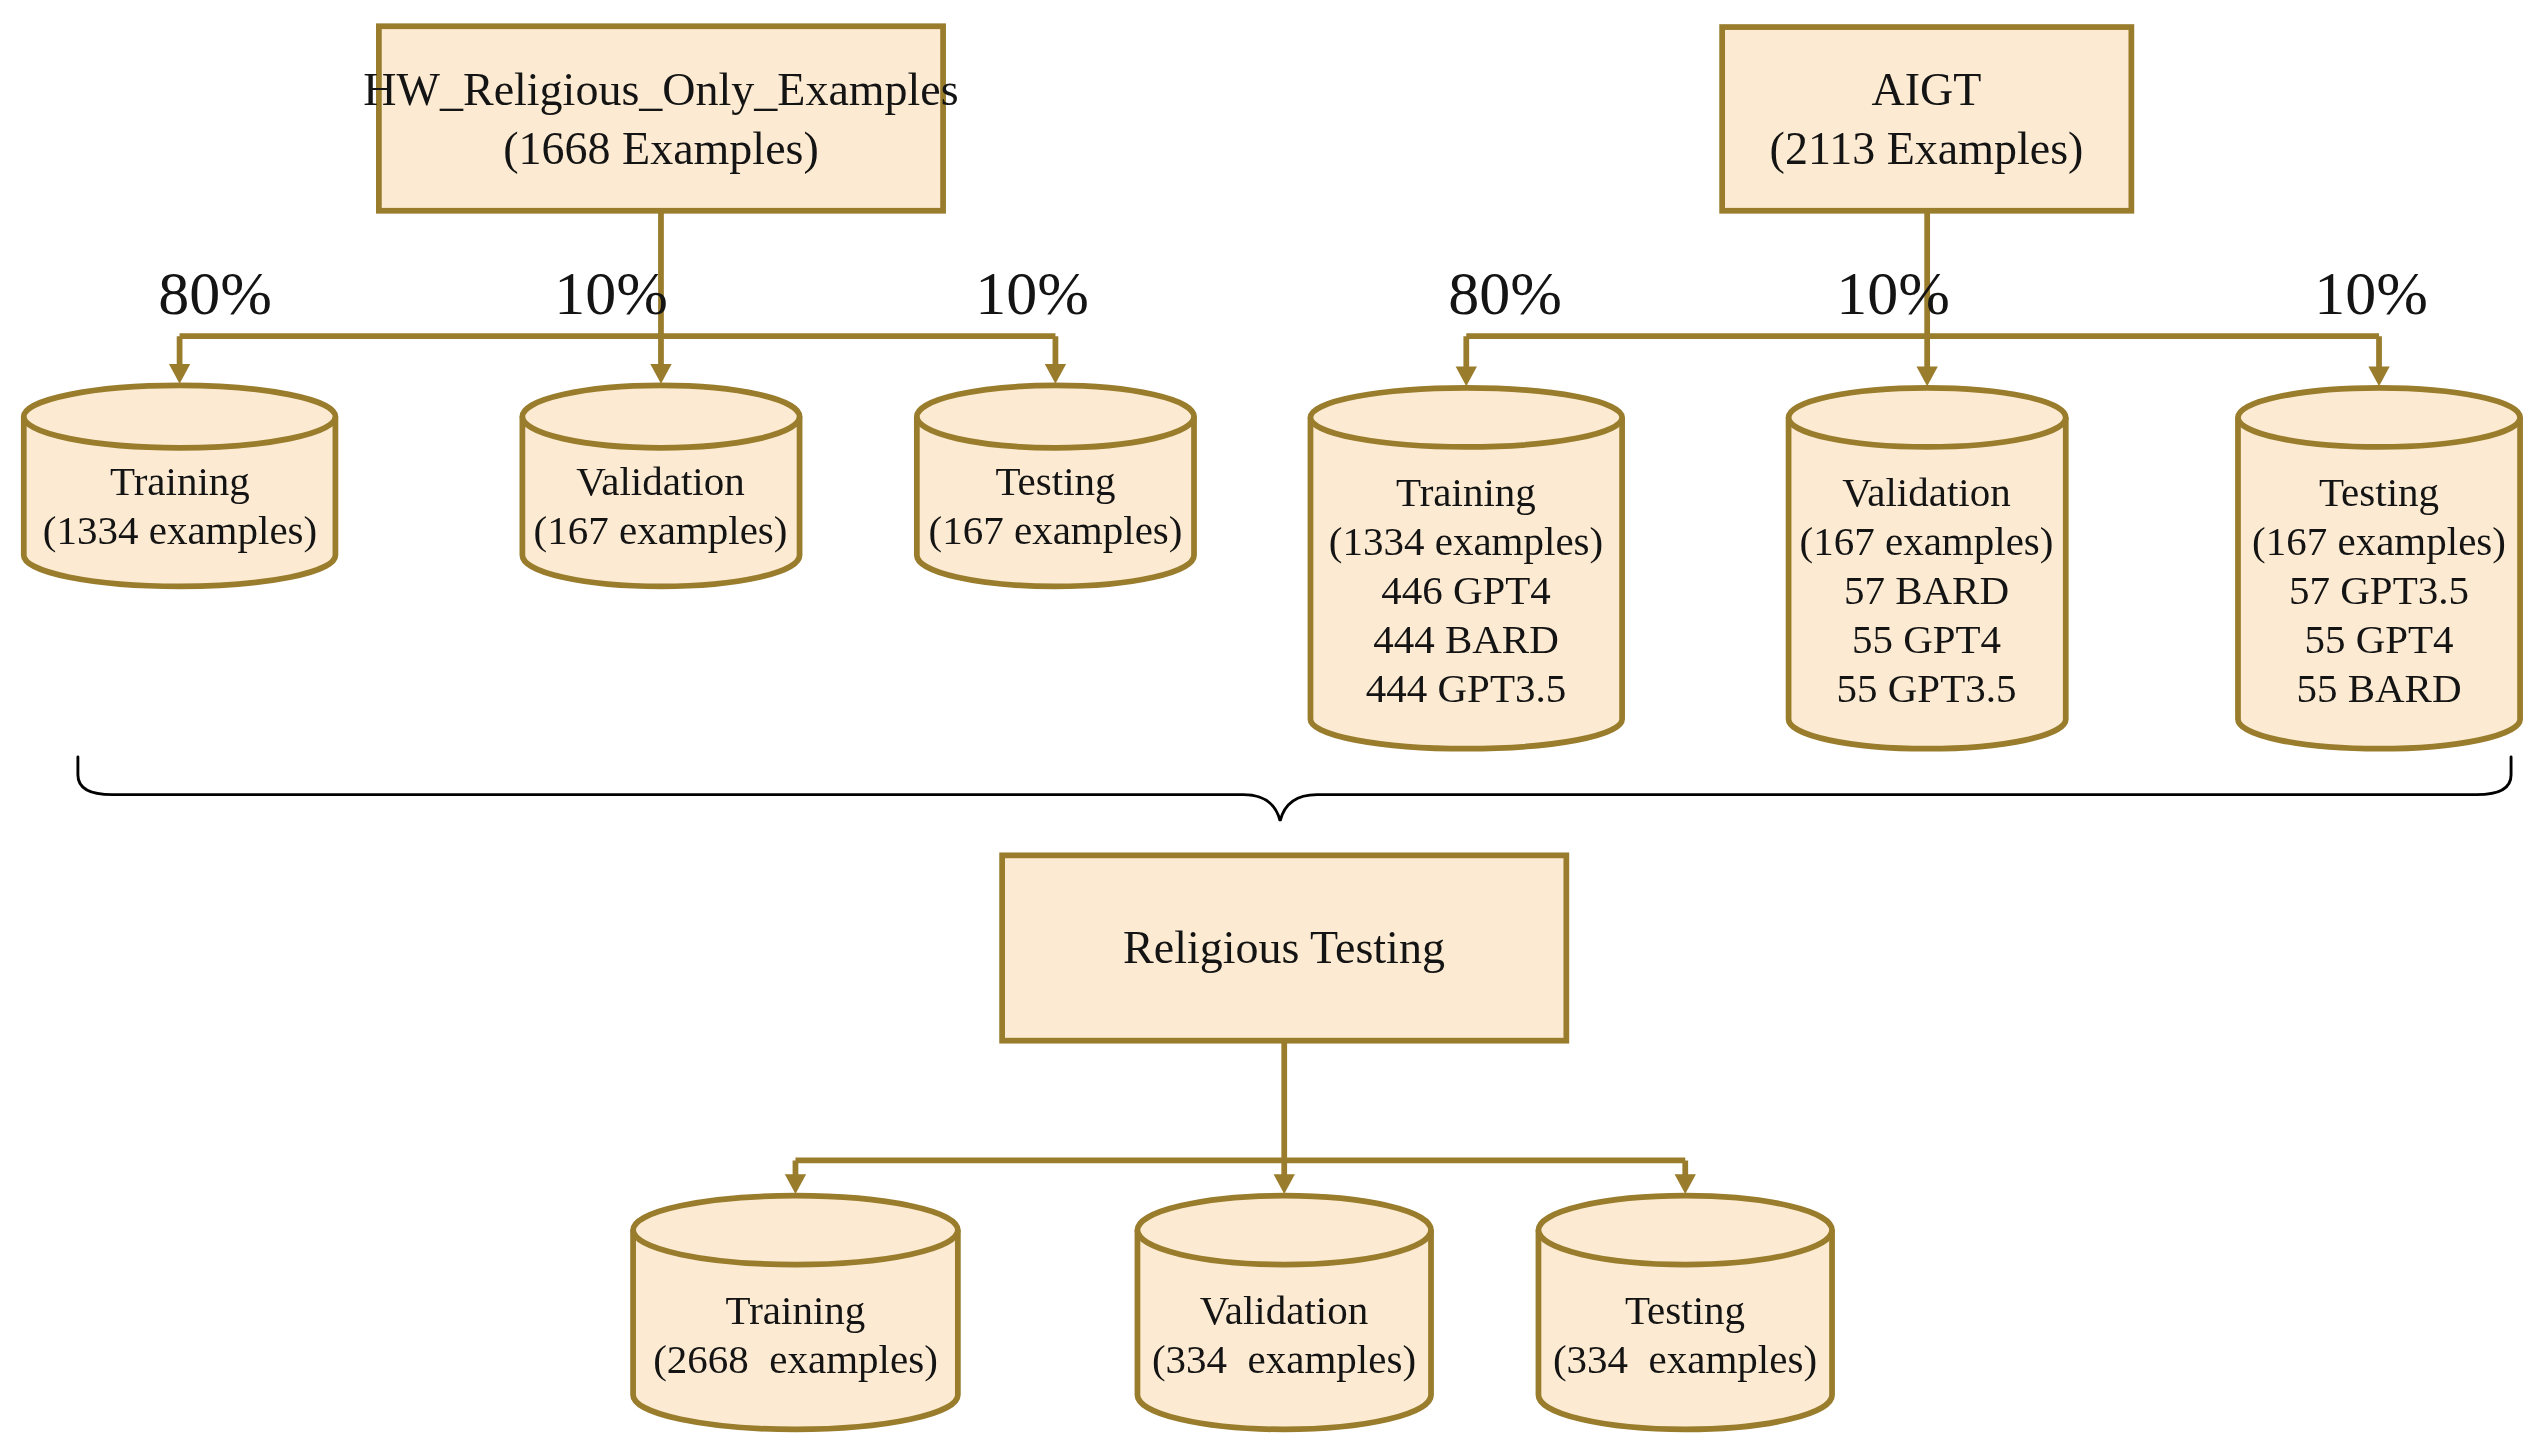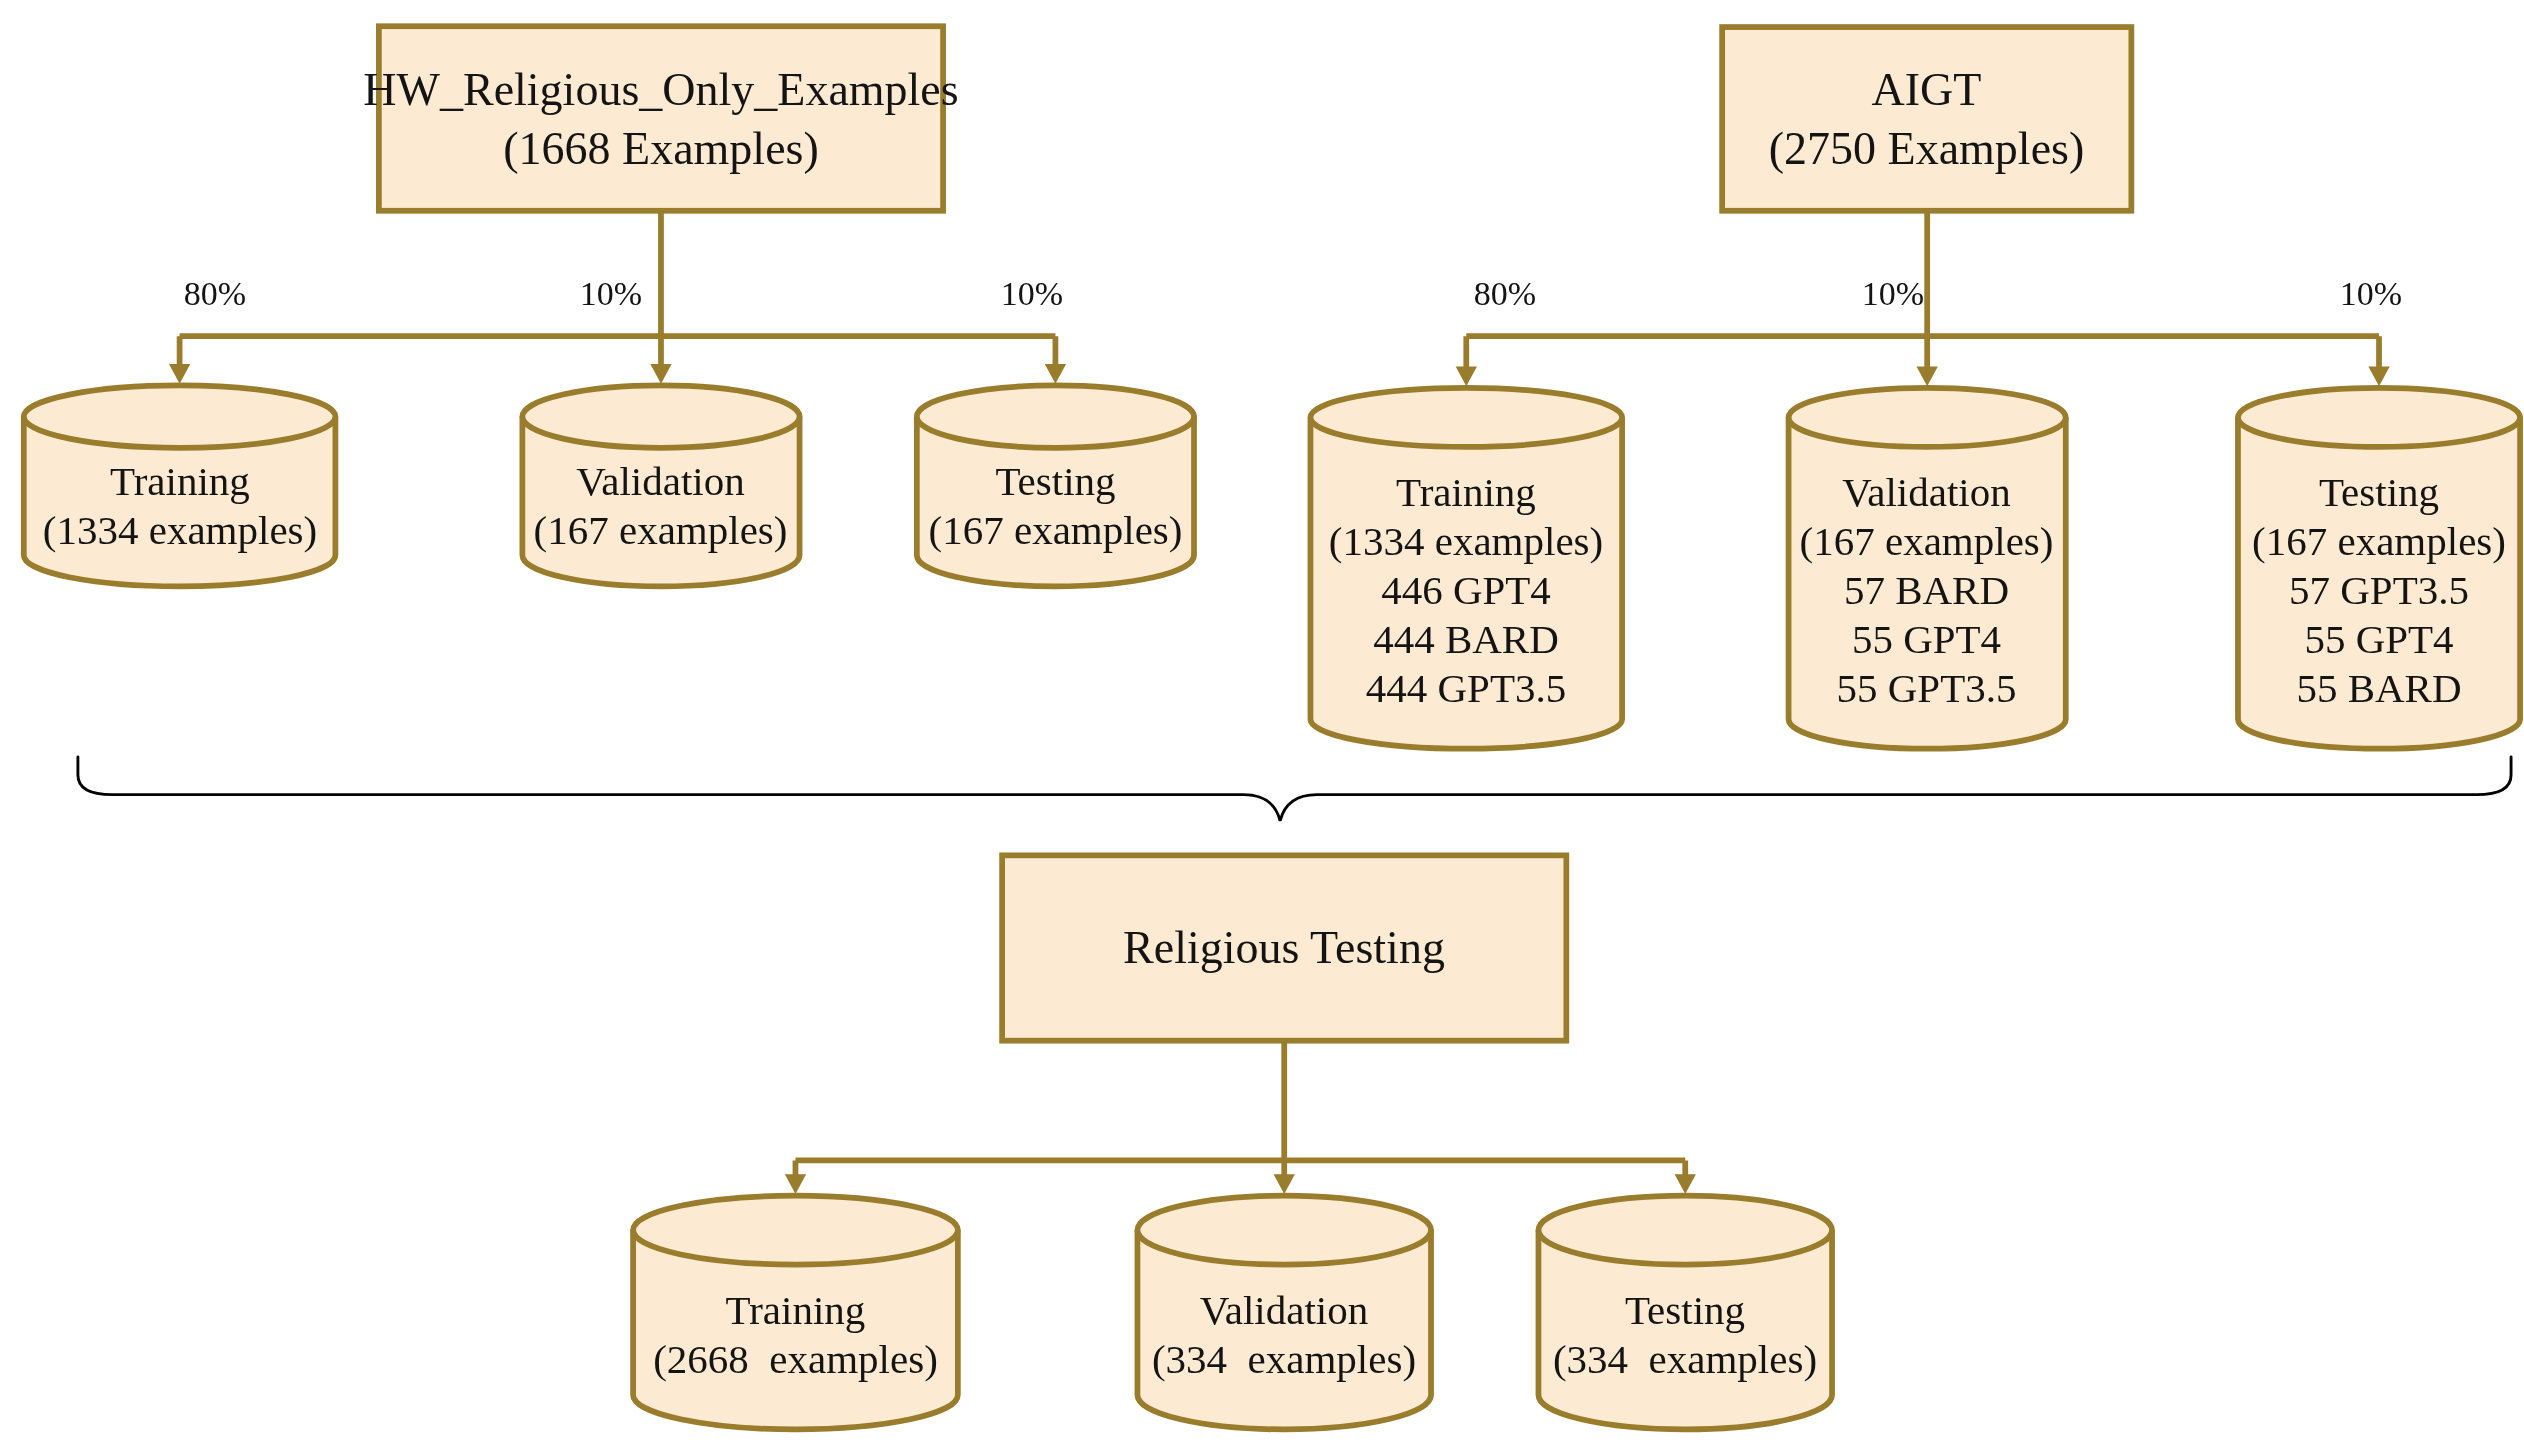--- a/index.html
+++ b/index.html
@@ -27,21 +27,21 @@
   .label{
     position:absolute;
     box-sizing:border-box;
     display:flex;align-items:center;justify-content:center;
     text-align:center;
     white-space:pre-wrap;
     color:var(--text);
   }
   .box-label{font-size:46px;line-height:59px;}
   .cyl-label{font-size:41px;line-height:49px;font-family:Liberation Serif, serif;}
-  .pct-label{font-size:34px;line-height:51px;font-family:Liberation Serif, serif;}
+  .pct-label{font-size:62px;line-height:51px;font-family:Liberation Serif, serif;}
 </style>
 </head>
 <body>
 
 <div class="canvas">
 
   <svg class="diagram-svg" width="2525" height="1454" viewBox="0 0 3079 1773">
 
     <g>
       <path class="conn" d="M806,257 V446 M219,410 H1287 M219,410 V446 M1287,410 V446"></path>
@@ -106,21 +106,21 @@
     </g>
     <g>
       <path class="node-shape" d="M1876,1500 V1701 A179,42 0 0 0 2234,1701 V1500"></path>
       <ellipse class="node-shape" cx="2055" cy="1500" rx="179" ry="42"></ellipse>
     </g>
   </svg>
 
   <div class="label box-label" style="left:379px;top:26px;width:564px;height:185px">HW_Religious_Only_Examples
 (1668 Examples)</div>
   <div class="label box-label" style="left:1722px;top:27px;width:409px;height:184px">AIGT
-(2750 Examples)</div>
+(2113 Examples)</div>
   <div class="label box-label" style="left:1002px;top:855px;width:564px;height:185px">Religious Testing</div>
 
   <div class="label pct-label" style="left:133px;top:260px;width:164px;height:66px">80%</div>
   <div class="label pct-label" style="left:529px;top:260px;width:164px;height:66px">10%</div>
   <div class="label pct-label" style="left:950px;top:260px;width:164px;height:66px">10%</div>
 
   <div class="label pct-label" style="left:1423px;top:260px;width:164px;height:66px">80%</div>
   <div class="label pct-label" style="left:1811px;top:260px;width:164px;height:66px">10%</div>
   <div class="label pct-label" style="left:2289px;top:260px;width:164px;height:66px">10%</div>
 

